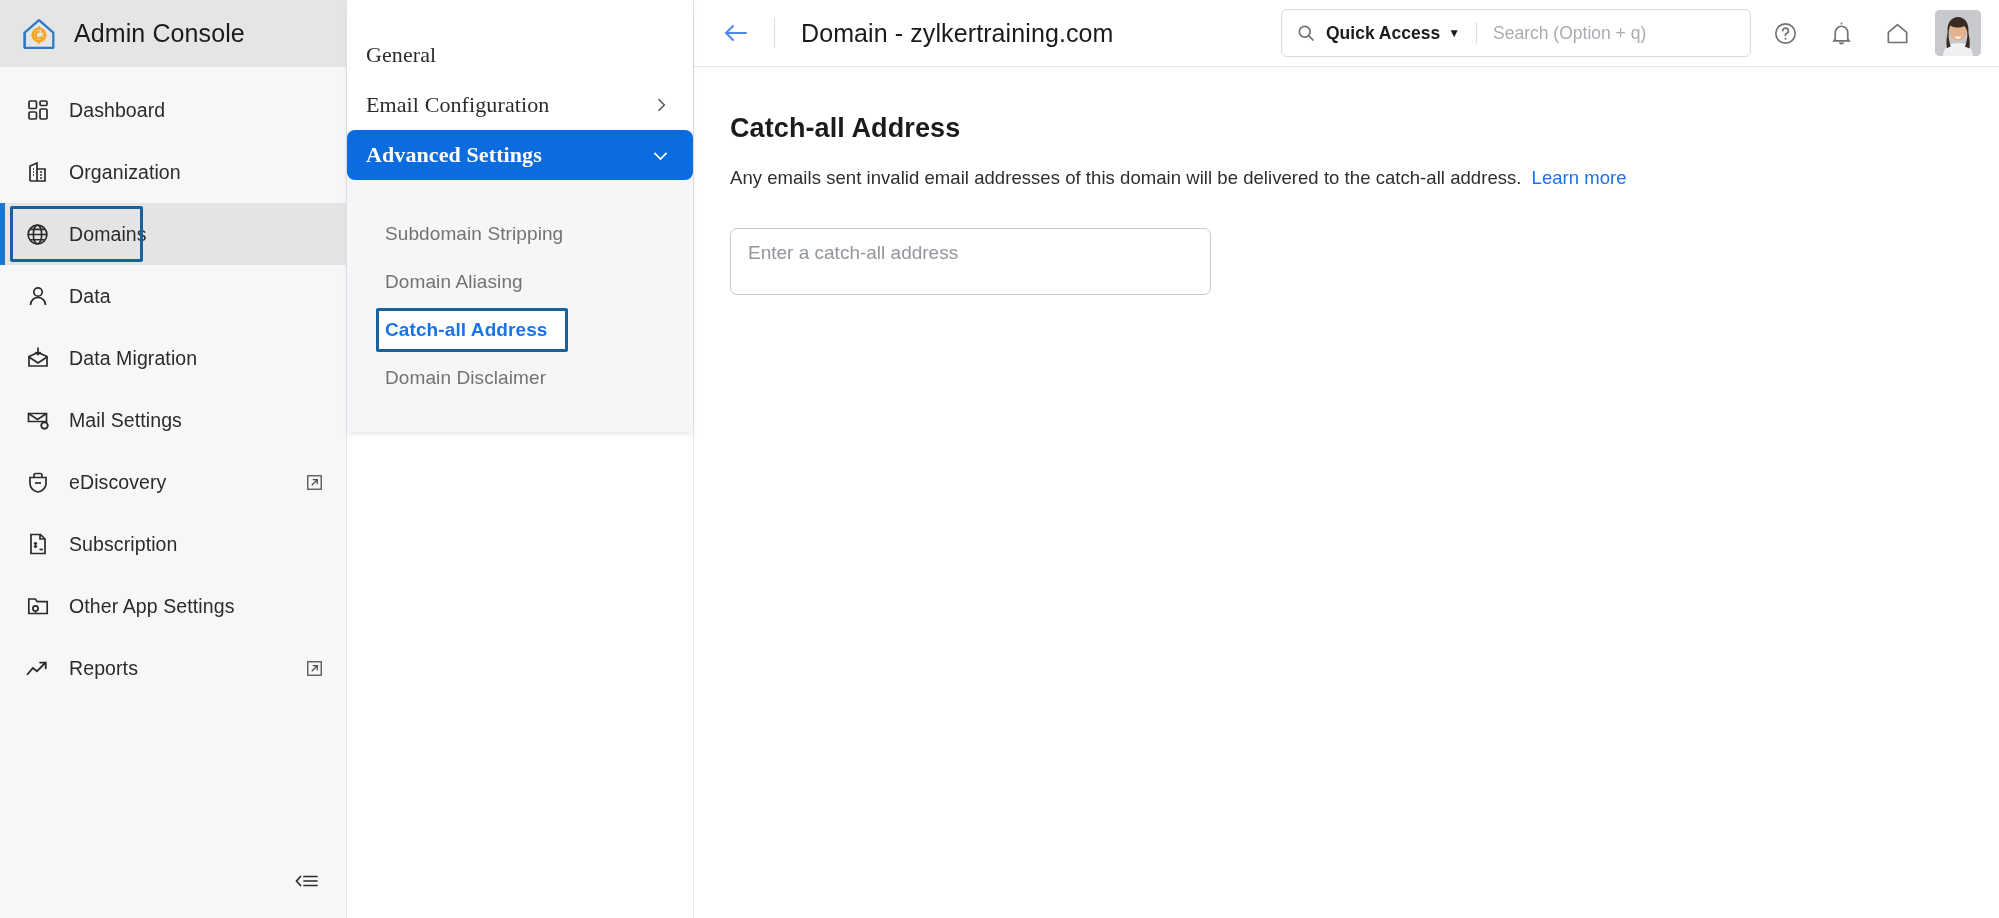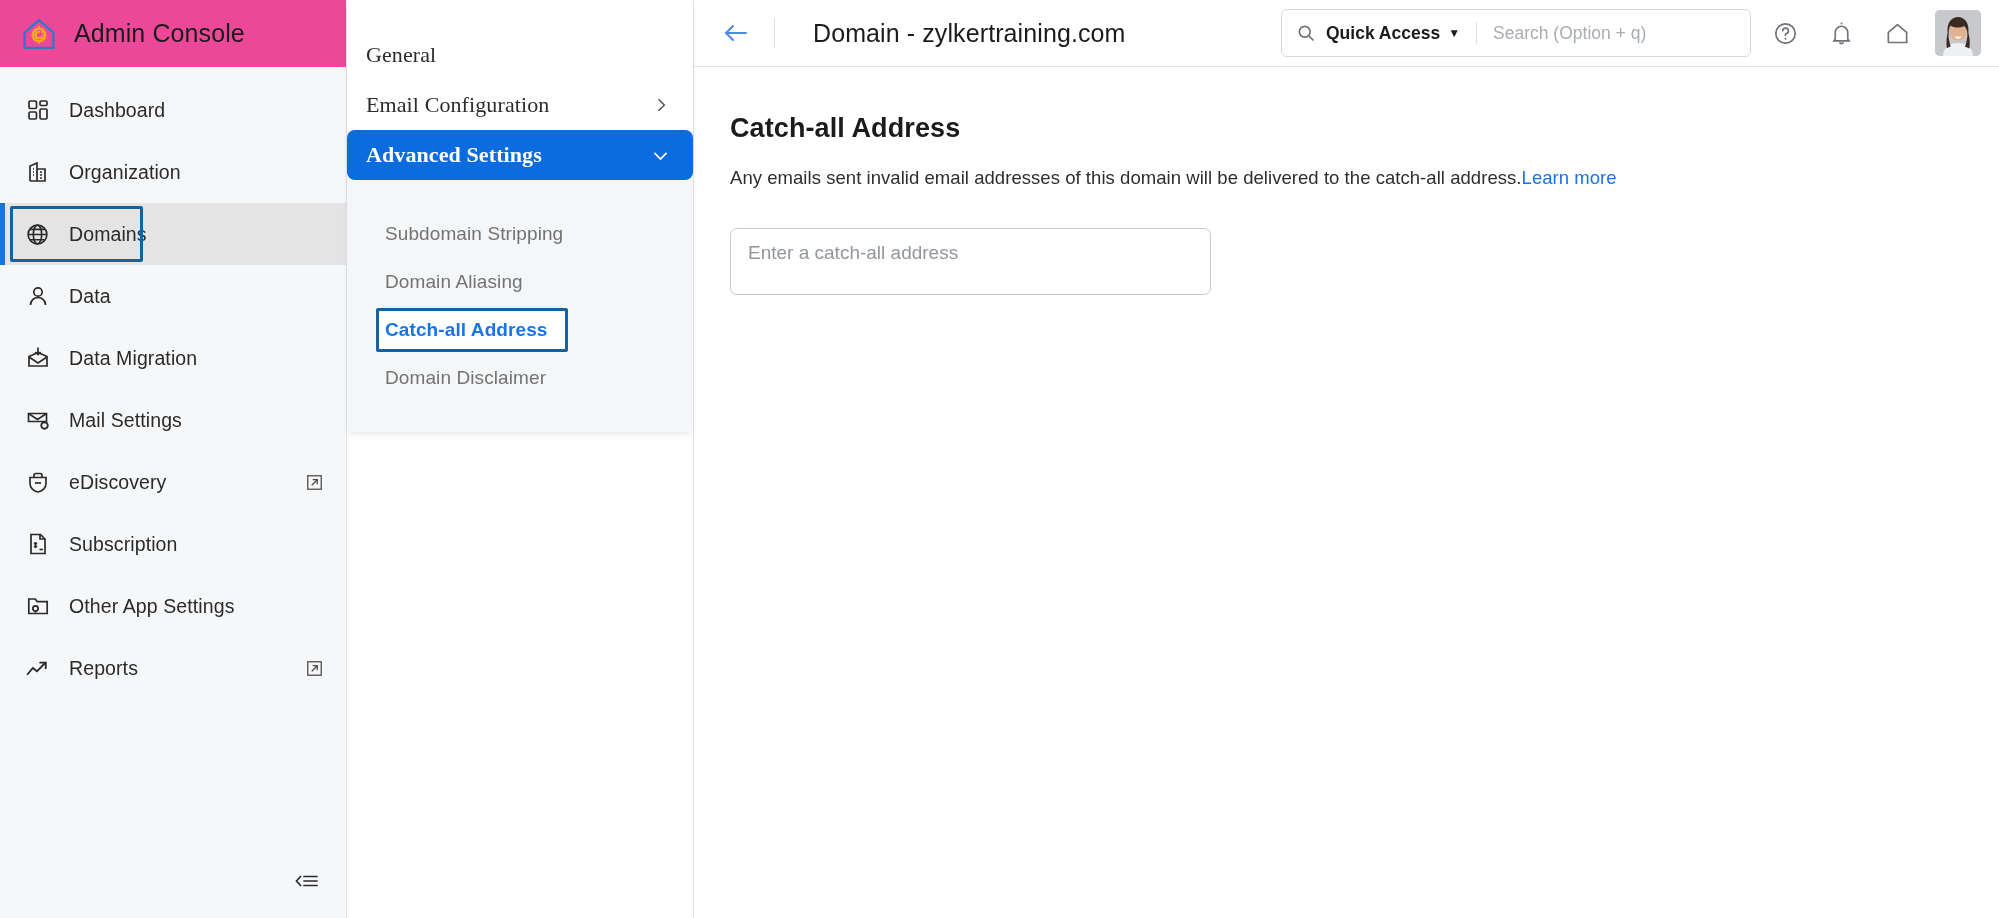--- a/index.html
+++ b/index.html
@@ -17,21 +17,21 @@
     background: #f6f7f9;
     border-right: 1px solid #e3e5e8;
     position: relative;
     flex: 0 0 347px;
     display: flex; flex-direction: column;
   }
   .brand {
     height: 67px;
     display: flex; align-items: center;
     padding-left: 18px;
-    background: #ec4899;
+    background: #e5e5e5;
     flex: 0 0 67px;
   }
   .brand-logo { width: 42px; height: 42px; flex: 0 0 42px; }
   .brand-title {
     font-size: 25px; color: #1b1b1b; font-weight: 400;
     margin-left: 14px; letter-spacing: .1px;
   }
   .nav { padding-top: 12px; flex: 1 1 auto; position: relative; }
   .nav-item {
     height: 62px; display: flex; align-items: center;
@@ -110,21 +110,21 @@
     height: 67px; background: #ffffff;
     border-bottom: 1px solid #e3e5e8;
     display: flex; align-items: center;
     padding-left: 22px; padding-right: 18px;
   }
   .back-btn {
     width: 40px; height: 40px; display: flex; align-items: center; justify-content: center;
     cursor: pointer; color: #4f89e8;
   }
   .tb-div { width: 1px; height: 30px; background: #dcdee1; margin: 0 26px 0 18px; }
-  .page-title { font-size: 25px; color: #1b1b1b; letter-spacing: .1px; white-space: nowrap; margin-left: 12px; }
+  .page-title { font-size: 25px; color: #1b1b1b; letter-spacing: .1px; white-space: nowrap; }
   .tb-right { margin-left: auto; display: flex; align-items: center; }
   .searchbox {
     width: 470px; height: 48px;
     border: 1px solid #d7d9dd; border-radius: 6px;
     display: flex; align-items: center; padding-left: 14px;
     background: #fff;
   }
   .searchbox .sicon { color: #6d7075; display:flex; align-items:center; }
   .qa-label { font-size: 17.5px; font-weight: 700; color: #1b1b1b; margin-left: 10px; white-space: nowrap; }
   .qa-caret { margin-left: 8px; font-size: 12px; color: #1b1b1b; }
@@ -143,21 +143,21 @@
   .avatar {
     width: 46px; height: 46px; margin-left: 16px; border-radius: 5px;
     overflow: hidden; background: #c6c8cb; cursor: pointer;
     flex: 0 0 46px; position: relative;
   }
 
   
   .main { padding: 46px 0 0 36px; background: #fff; height: 851px; }
   .main-title { font-size: 27px; font-weight: 700; color: #1b1b1b; letter-spacing: .1px; }
   .main-desc { margin-top: 23px; font-size: 18.5px; color: #2e2e2e; letter-spacing: .05px; }
-  .learn { color: #1a73e8; text-decoration: none; margin-left: 0; cursor: pointer; }
+  .learn { color: #1a73e8; text-decoration: none; margin-left: 10px; cursor: pointer; }
   .field {
     margin-top: 39px; width: 481px; height: 67px;
     border: 1px solid #c6c9ce; border-radius: 7px;
     background: #fff; padding: 13px 17px;
   }
   .field input {
     border: 0; outline: none; width: 100%; background: transparent;
     font-size: 19px; color: #2b2b2b; font-family: "Liberation Sans", sans-serif;
   }
   .field input::placeholder { color: #92969c; }

